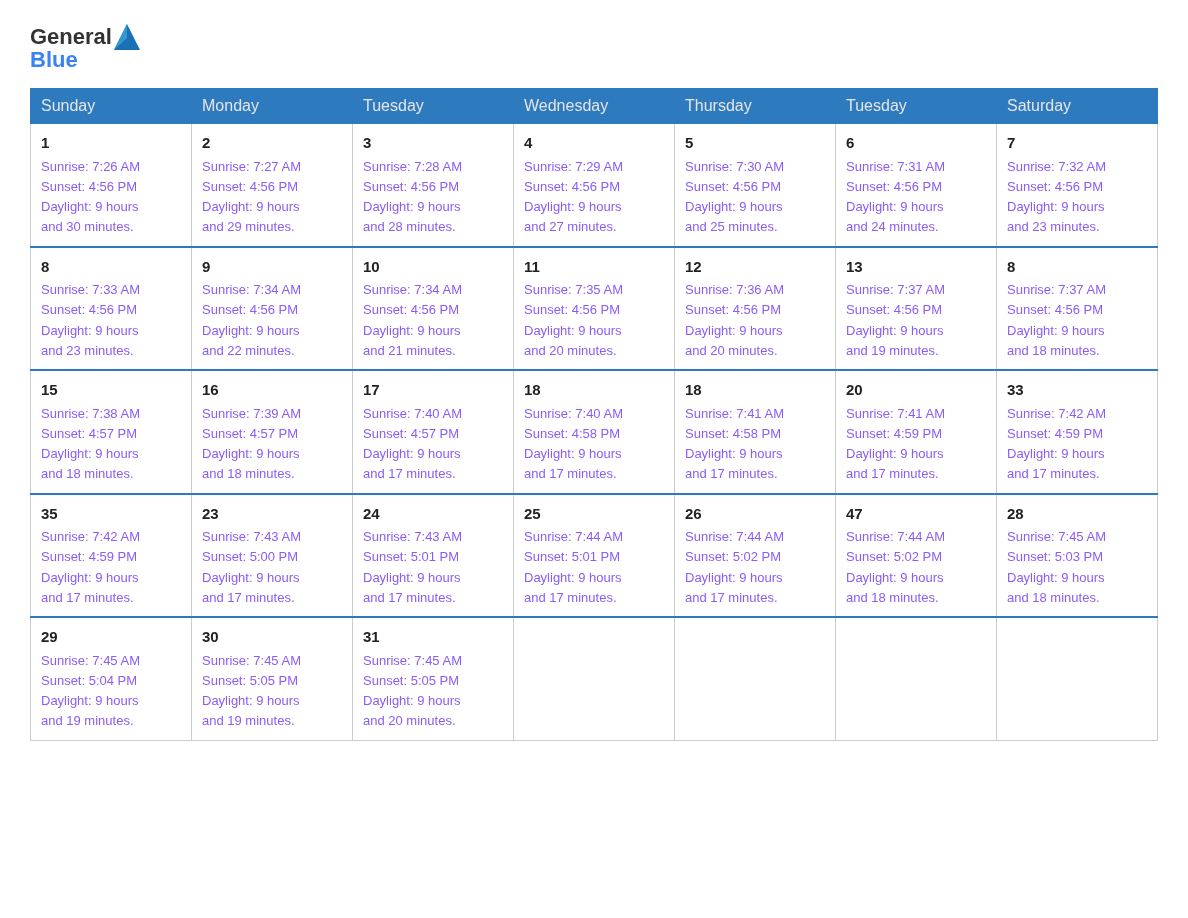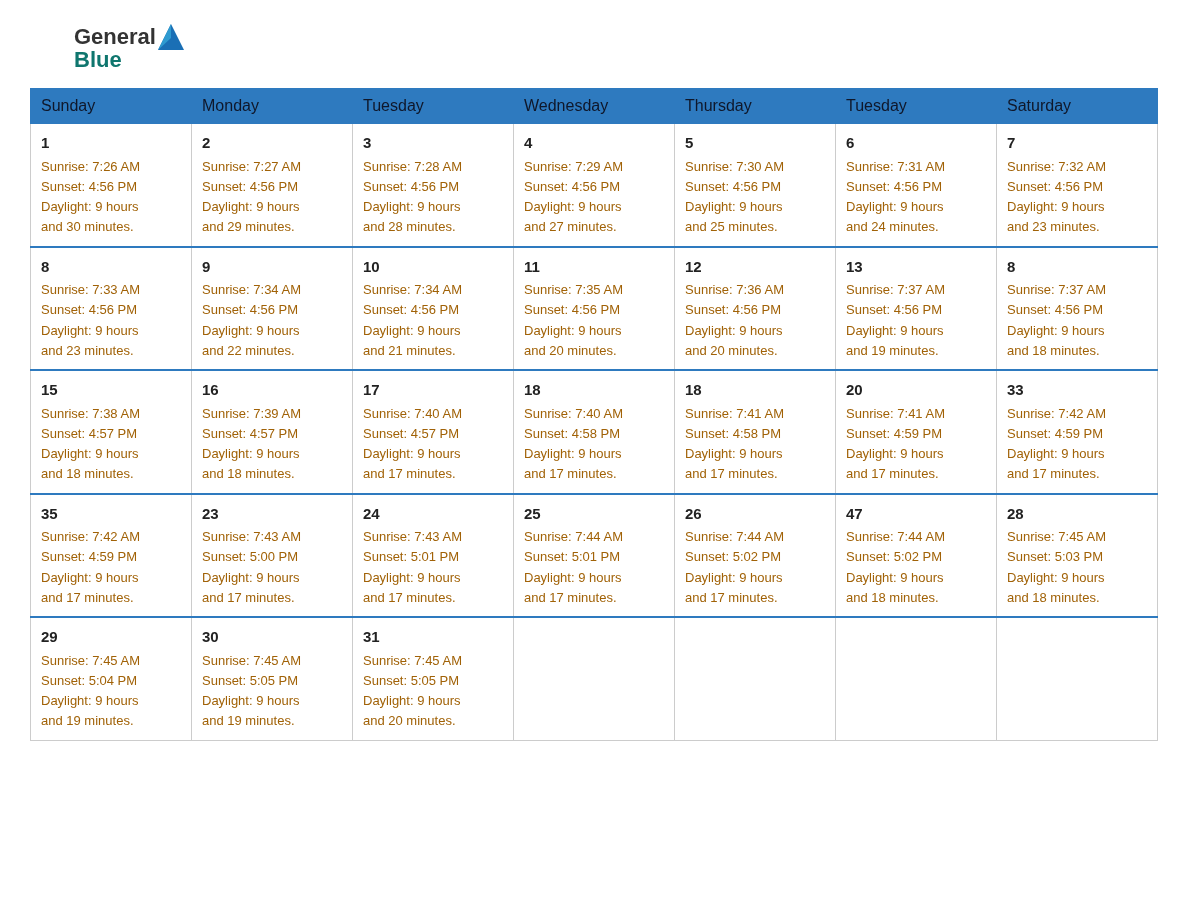--- a/index.html
+++ b/index.html
@@ -13,21 +13,20 @@
     }
     .top-section {
       display: flex;
       justify-content: space-between;
       align-items: flex-start;
       margin-bottom: 16px;
     }
     .logo {
       display: flex;
       gap: 2px;
-      margin-left: 44px;
     }
     .header-right {
       text-align: right;
     }
     .month-title {
       font-size: 52px;
       font-weight: bold;
       color: #222;
       line-height: 1.1;
     }
@@ -38,21 +37,21 @@
     }
     table {
       width: 100%;
       border-collapse: collapse;
       table-layout: fixed;
     }
     thead tr {
       background-color: #2e7abf;
     }
     thead th {
-      color: #0f172a;
+      color: #e5e5e5;
       font-size: 16px;
       font-weight: normal;
       padding: 8px 10px;
       text-align: left;
       border: 1px solid #2e7abf;
     }
     tbody tr {
       background: #fff;
     }
     tbody tr td {
@@ -64,21 +63,21 @@
       min-height: 90px;
     }
     .day-number {
       font-size: 15px;
       font-weight: bold;
       display: block;
       margin-bottom: 2px;
     }
     .day-info {
       font-size: 13px;
-      color: #a16207;
+      color: #8b5cf6;
       line-height: 1.55;
     }
     tbody tr:not(:last-child) td {
       border-bottom: 2px solid #2e7abf;
     }
     td.empty {
       background: #fff;
     }
   </style>
 </head>
@@ -87,21 +86,21 @@
 <div class="top-section">
   <div class="logo">
     <div style="display:flex;flex-direction:column;line-height:1.1;">
       <div style="display:flex;align-items:center;gap:2px;">
         <span style="font-size:22px;font-weight:bold;color:#333;">General</span>
         <svg width="26" height="26" viewBox="0 0 26 26" xmlns="http://www.w3.org/2000/svg">
           <polygon points="13,0 26,26 0,26" fill="#1a6fb5"></polygon>
           <polygon points="13,0 0,26 13,14" fill="#2e9ad0"></polygon>
         </svg>
       </div>
-      <span style="font-size:22px;font-weight:bold;color:#0f766e;margin-top:-2px;">Blue</span>
+      <span style="font-size:22px;font-weight:bold;color:#3b82f6;margin-top:-2px;">Blue</span>
     </div>
   </div>
   <div class="header-right">
     <div class="month-title"></div>
     <div class="location-title"></div>
   </div>
 </div>
 
 <table>
   <thead>

